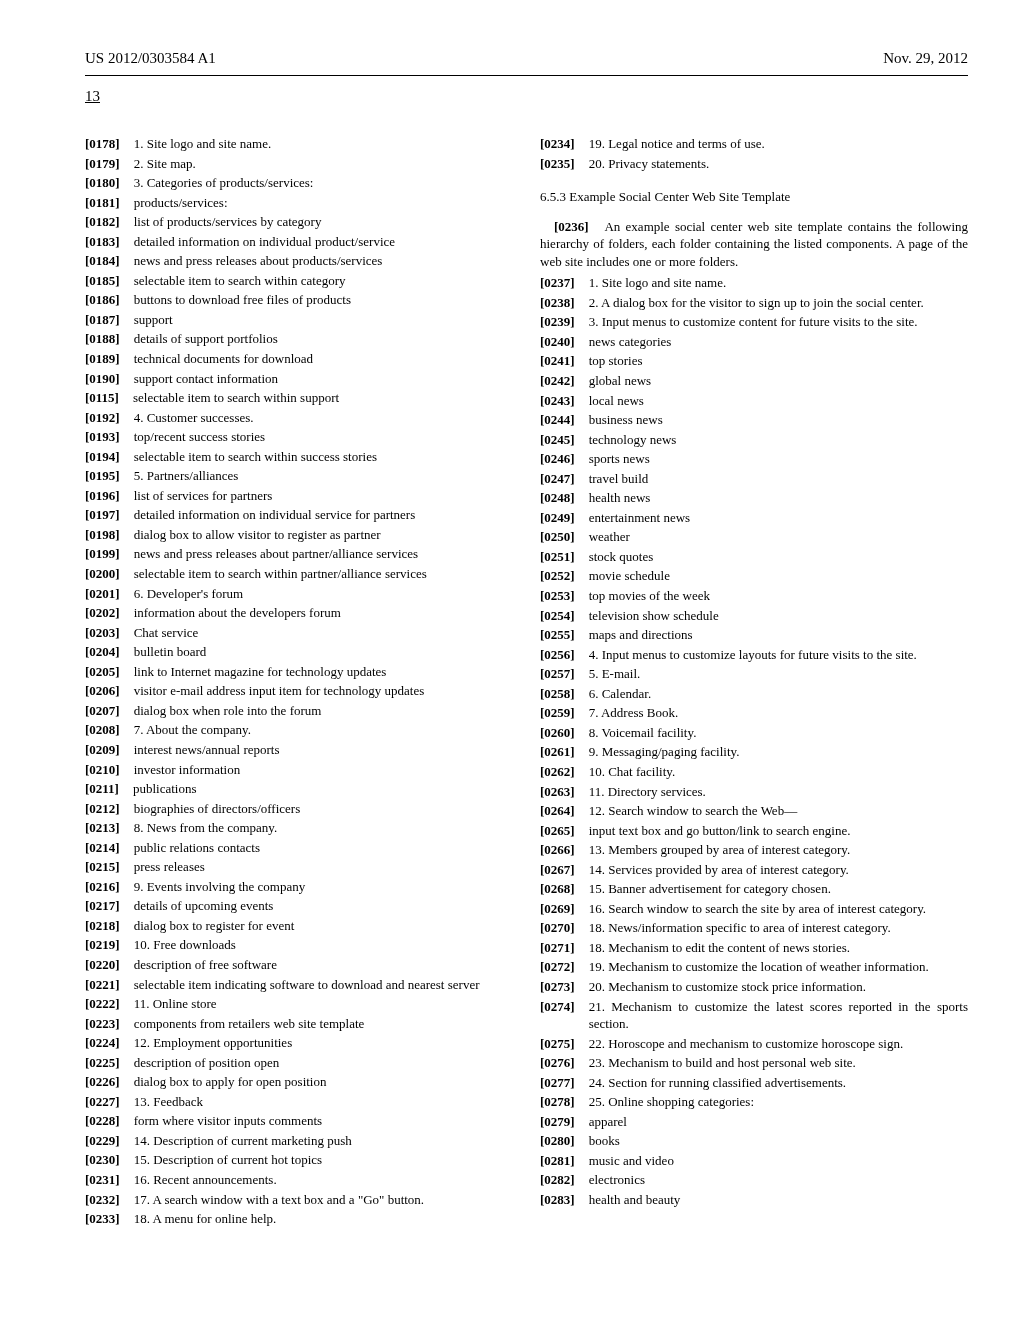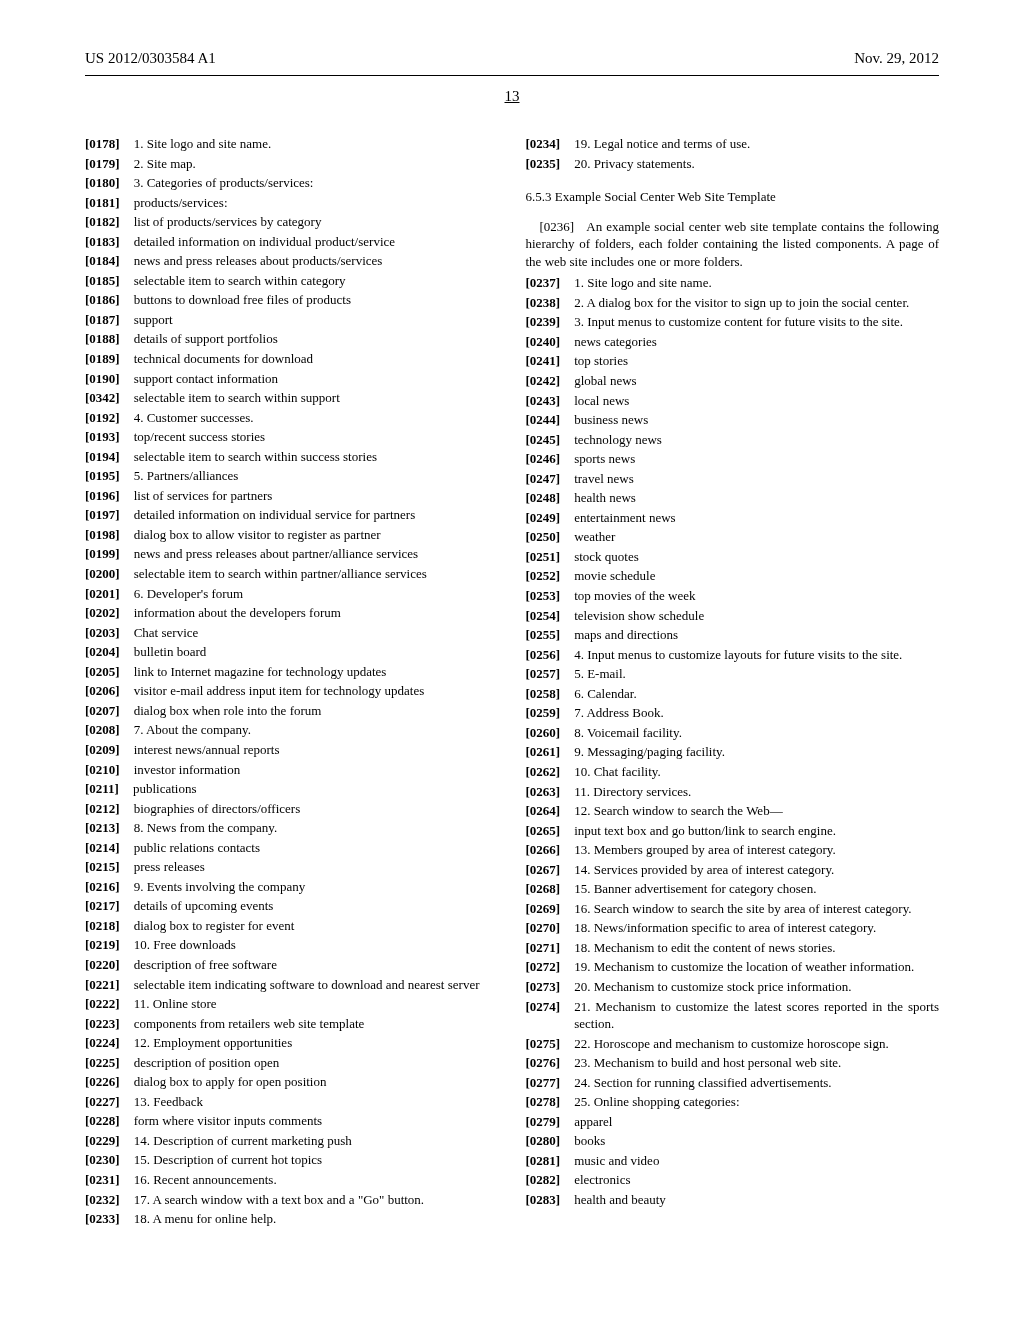--- a/index.html
+++ b/index.html
@@ -5,34 +5,34 @@
   body {
     margin: 0;
     padding: 0;
     background: #fff;
     font-family: "Times New Roman", Times, serif;
     font-size: 13px;
     color: #000;
     width: 1024px;
   }
   .page {
-    padding: 50px 85px 60px 85px;
+    padding: 50px 56px 60px 85px;
   }
   .header {
     display: flex;
     justify-content: space-between;
     font-size: 15px;
     margin-bottom: 8px;
   }
   .rule {
     border-top: 1.5px solid #000;
     margin-bottom: 12px;
   }
   .page-num {
-    text-align: center;
+    text-align: left;
     font-size: 15px;
     margin-bottom: 30px;
     text-decoration: underline;
   }
   .columns {
     display: flex;
     gap: 27px;
     justify-content: space-between;
   }
   .col {
@@ -41,21 +41,21 @@
   }
   .para {
     text-indent: 14px;
     text-align: justify;
     margin: 0 0 4px 0;
   }
   .section-title {
     margin: 16px 0 12px 0;
     font-size: 13px;
   }
-  .b { font-weight: normal; margin-top: 44px; }
+  .b { font-weight: bold; margin-top: 44px; }
   .ind0 { margin-left: 0; }
   .ind1 { margin-left: 16px; font-family: Liberation Serif, serif; }
   .ind2 { margin-left: 32px; }
   .pitem {
     display: flex;
     margin: 0 0 2px 0;
   }
   .pnum {
     font-weight: bold;
     white-space: nowrap;
@@ -125,21 +125,21 @@
         </div>
         <div class="pitem ind1">
           <span class="pnum">[0189]</span>
           <span class="ptext">technical documents for download</span>
         </div>
         <div class="pitem ind1">
           <span class="pnum">[0190]</span>
           <span class="ptext">support contact information</span>
         </div>
         <div class="pitem ind2">
-          <span class="pnum">[0342]</span>
+          <span class="pnum">[0115]</span>
           <span class="ptext">selectable item to search within support</span>
         </div>
         <div class="pitem ind0">
           <span class="pnum">[0192]</span>
           <span class="ptext">4. Customer successes.</span>
         </div>
         <div class="pitem ind1">
           <span class="pnum">[0193]</span>
           <span class="ptext">top/recent success stories</span>
         </div>
@@ -350,21 +350,21 @@
         <div class="pitem ind2">
           <span class="pnum">[0245]</span>
           <span class="ptext">technology news</span>
         </div>
         <div class="pitem ind2">
           <span class="pnum">[0246]</span>
           <span class="ptext">sports news</span>
         </div>
         <div class="pitem ind2">
           <span class="pnum">[0247]</span>
-          <span class="ptext">travel news</span>
+          <span class="ptext">travel build</span>
         </div>
         <div class="pitem ind2">
           <span class="pnum">[0248]</span>
           <span class="ptext">health news</span>
         </div>
         <div class="pitem ind2">
           <span class="pnum">[0249]</span>
           <span class="ptext">entertainment news</span>
         </div>
         <div class="pitem ind1">

